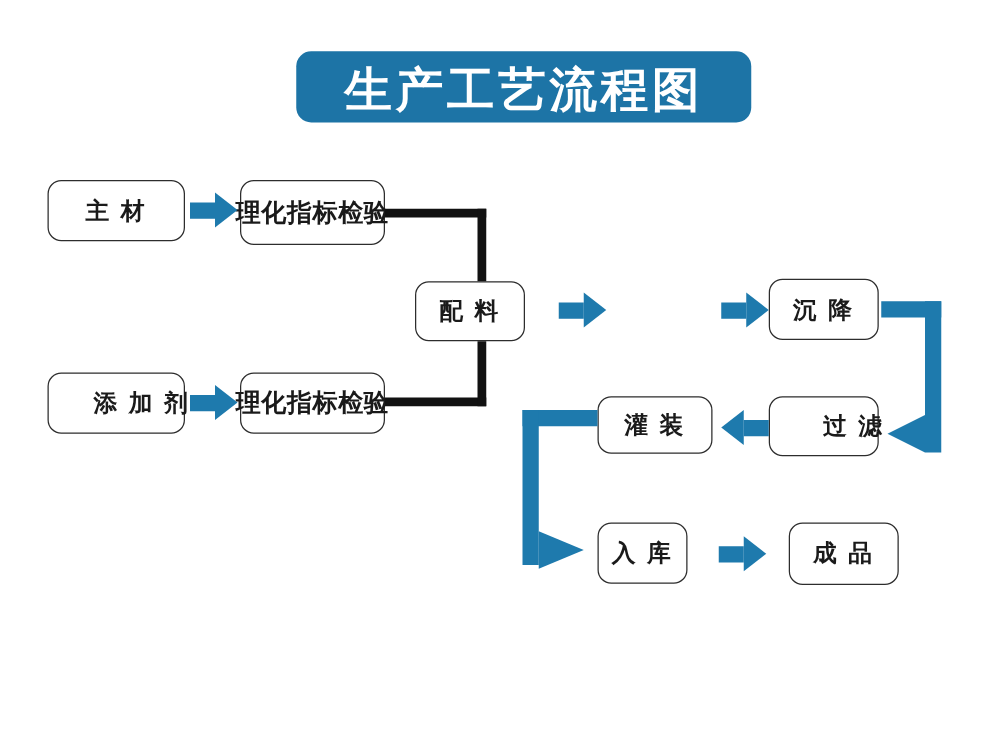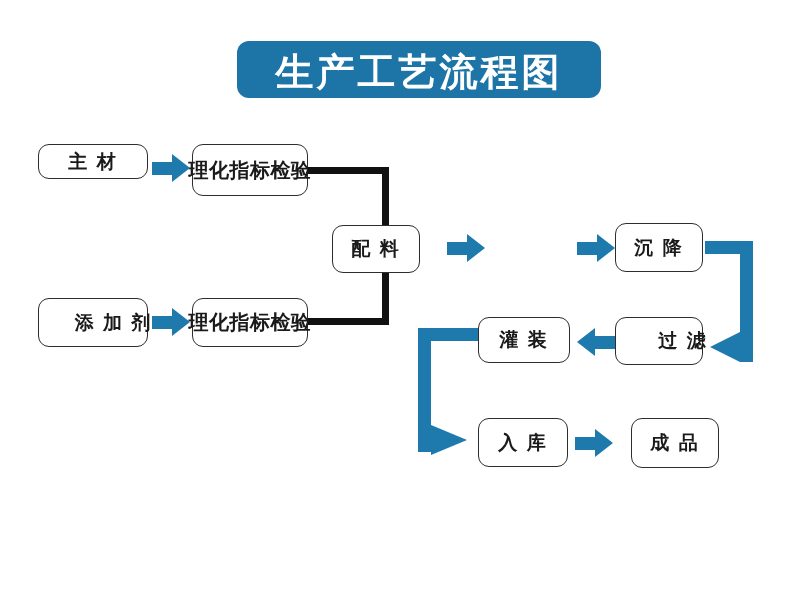--- a/index.html
+++ b/index.html
@@ -82,21 +82,21 @@
 </style>
 </head>
 <body>
 
 <div id="canvas">
 
   <div class="banner">
     <span>生产工艺流程图</span>
   </div>
 
-  <div class="node" style="left:38px;  top:144px; width:110px; height:35px;">
+  <div class="node" style="left:38px;  top:144px; width:110px; height:49px;">
     <span>主 材</span>
   </div>
   <div class="node small" style="left:192px; top:144px; width:116px; height:52px;">
     <span>理化指标检验</span>
   </div>
   <div class="node" style="left:38px;  top:298px; width:110px; height:49px;padding-left:41px;">
     <span>添 加 剂</span>
   </div>
   <div class="node small" style="left:192px; top:298px; width:116px; height:49px;">
     <span>理化指标检验</span>
@@ -106,21 +106,21 @@
   </div>
   <div class="node" style="left:615px; top:223px; width:88px; height:49px;">
     <span>沉 降</span>
   </div>
   <div class="node" style="left:615px; top:317px; width:88px; height:48px;padding-left:48px;">
     <span>过 滤</span>
   </div>
   <div class="node" style="left:478px; top:317px; width:92px; height:46px;">
     <span>灌 装</span>
   </div>
-  <div class="node" style="left:478px; top:418px; width:90px; height:49px;">
+  <div class="node" style="left:478px; top:418px; width:72px; height:49px;">
     <span>入 库</span>
   </div>
   <div class="node" style="left:615px; top:418px; width:88px; height:50px;margin-left:16px;">
     <span>成 品</span>
   </div>
 
   <div class="arrow" style="left:152px; top:154px;">
     <div class="bar"></div>
     <div class="head-right"></div>
   </div>

